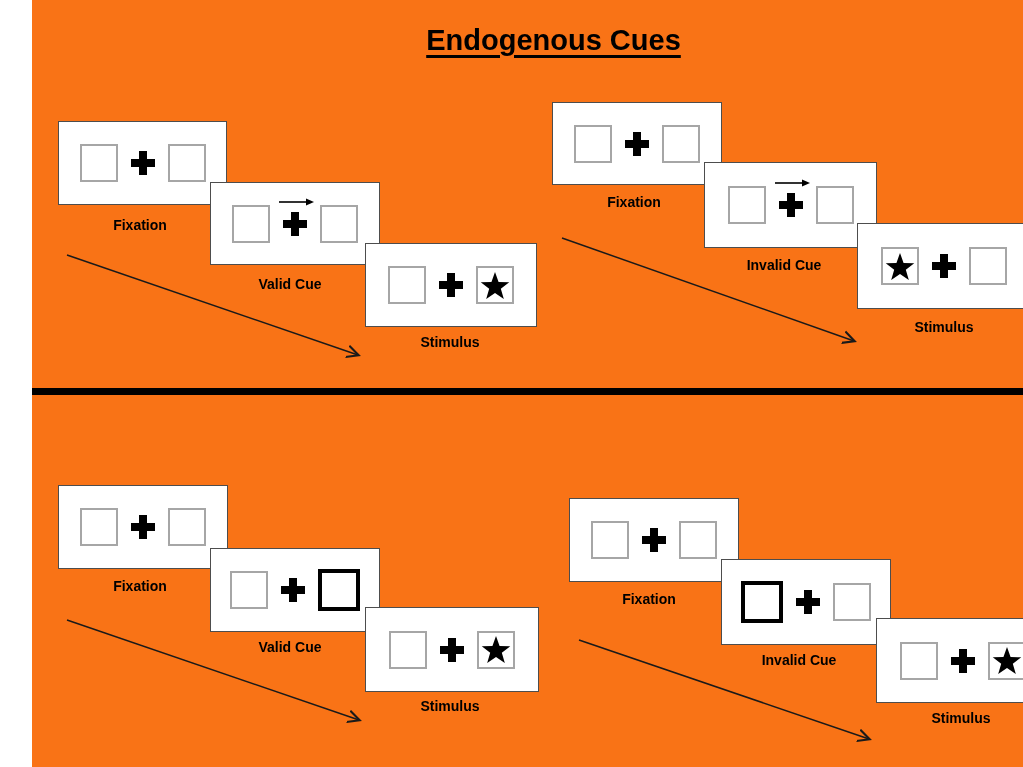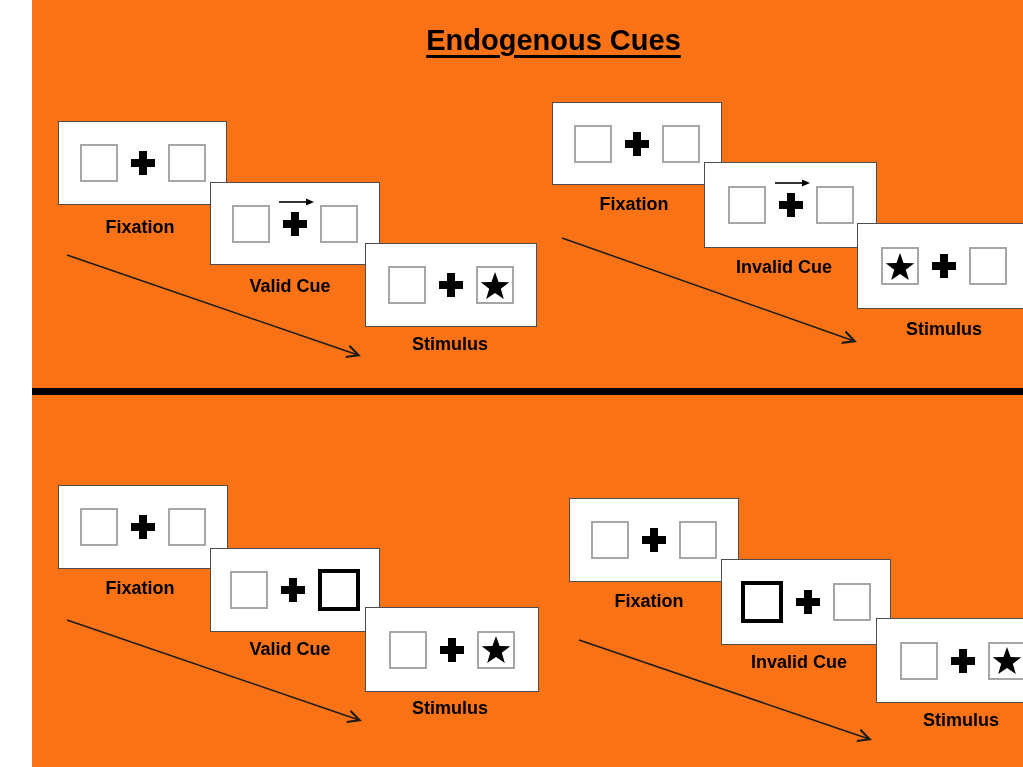--- a/index.html
+++ b/index.html
@@ -31,21 +31,21 @@
   .plus { position:relative; width:24px; height:24px; flex:0 0 auto; }
   .plus::before {
     content:""; position:absolute; left:0; top:8px; width:24px; height:8px; background:#000;
   }
   .plus::after {
     content:""; position:absolute; left:8px; top:0; width:8px; height:24px; background:#000;
   }
   .cue-arrow { position:absolute; top:-17px; left:-4px; }
   .step-label {
     position:absolute; width:140px; text-align:center;
-    font-weight:bold; font-size:18px; color:#000; white-space:nowrap;
+    font-weight:bold; font-size:14px; color:#000; white-space:nowrap;
   }
 </style>
 </head>
 <body>
 
 <div class="canvas">
 
   <div class="section-title" style="top:24px">Endogenous Cues</div>
   <div class="divider"></div>
 

